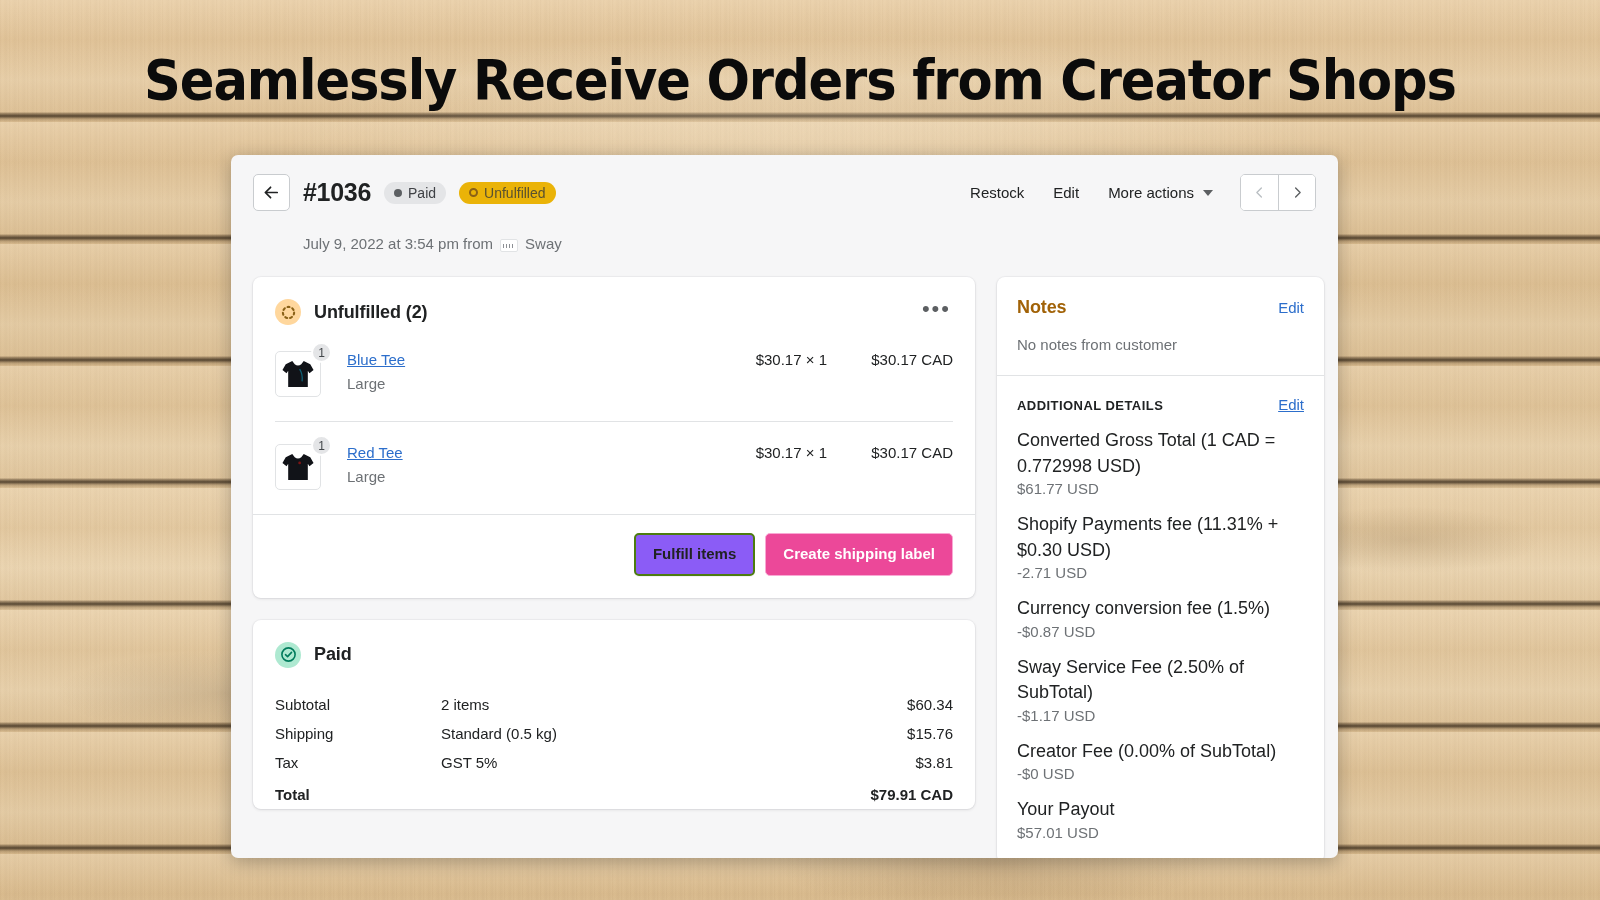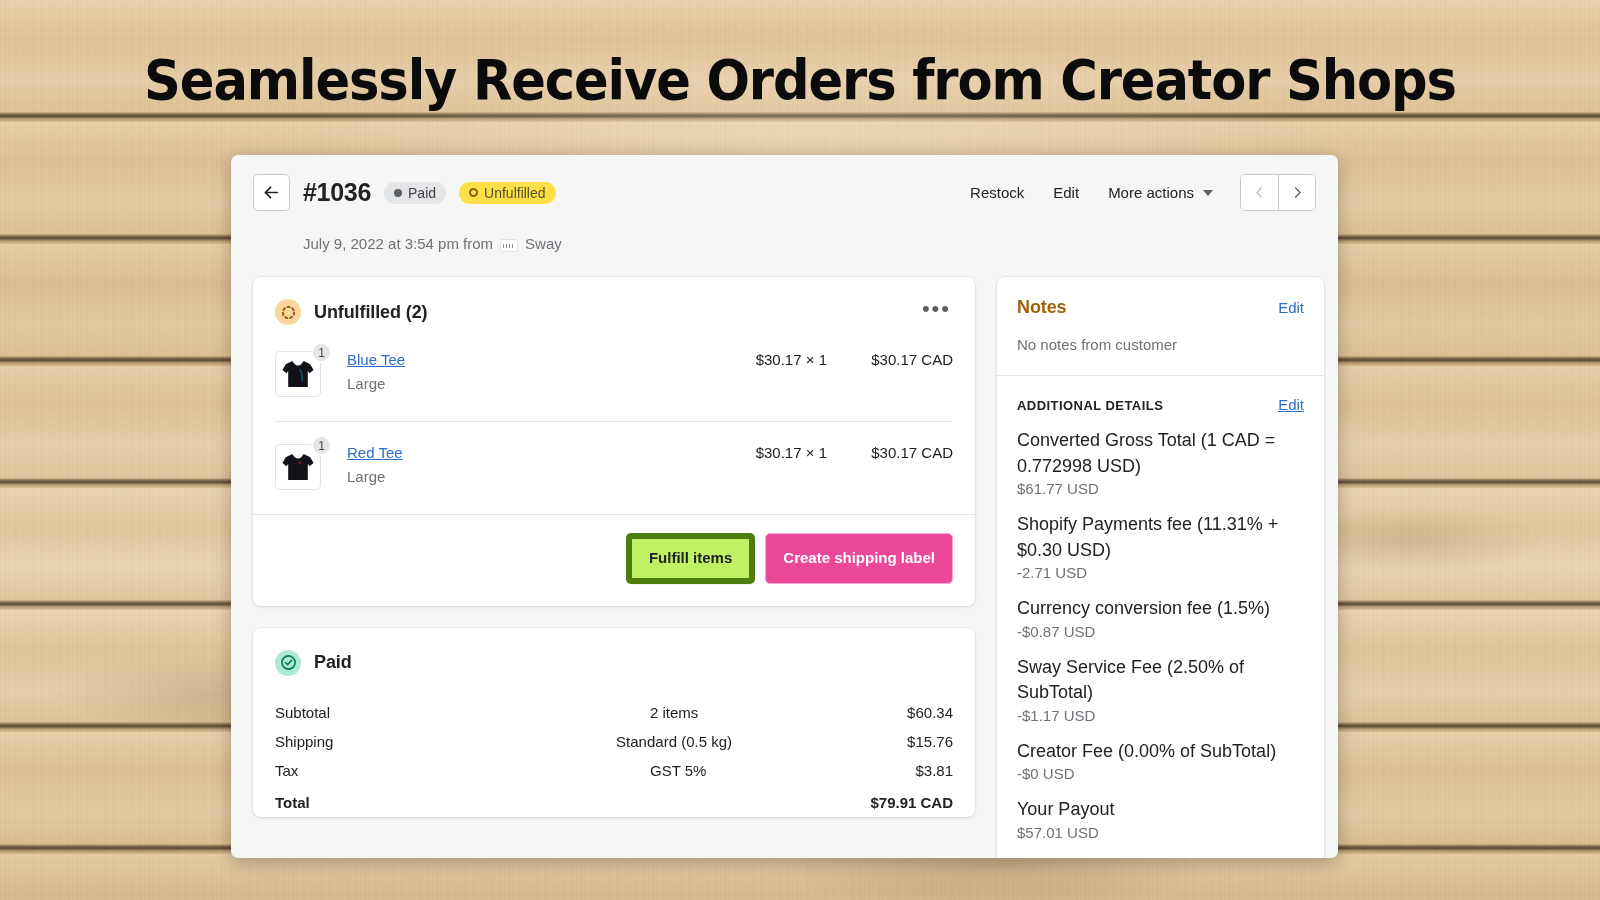--- a/index.html
+++ b/index.html
@@ -130,21 +130,21 @@
     border-radius: 11px;
     font-size: 14px;
     line-height: 1;
     white-space: nowrap;
   }
   .badge-paid { background: #e4e5e7; color: #3f4145; }
   .badge-paid .dot {
     width: 8px; height: 8px; border-radius: 50%;
     background: #5c5f62;
   }
-  .badge-unfulfilled { background: #fde047; color: #595130; }
+  .badge-unfulfilled { background: #eab308; color: #595130; }
   .badge-unfulfilled .ring {
     width: 9px; height: 9px; border-radius: 50%;
     border: 2.2px solid #8a6116;
     background: transparent;
   }
 
   .header-spacer { flex: 1; }
 
   .header-action {
     font-size: 15px;
@@ -332,41 +332,41 @@
   .btn {
     font-family: inherit;
     font-size: 15px;
     font-weight: bold;
     border-radius: 5px;
     padding: 10px 17px;
     cursor: pointer;
     line-height: 1.25;
   }
   .btn-secondary {
-    background: #bef264;
-    border: 6px solid #4d7c0f;
+    background: #8b5cf6;
+    border: 2px solid #4d7c0f;
     color: #202223;
     box-shadow: 0 1px 0 rgba(0,0,0,0.05);
   }
   .btn-primary {
     background: #ec4899;
     border: 1px solid #f9a8d4;
     color: #fff;
   }
 
   
   .totals { padding: 18px 22px 0 22px; }
   .total-row {
     display: flex;
     font-size: 15px;
     padding: 6px 0;
     color: #202223;
   }
   .total-row .label { width: 166px; flex: none; }
-  .total-row .desc { flex: 1; text-align: center; }
+  .total-row .desc { flex: 1; }
   .total-row .amount { text-align: right; flex: none; }
   .total-row.grand { font-weight: bold; padding-top: 9px; }
 
   
   .side-section { padding: 20px 20px 22px 20px; }
   .side-section + .side-section { border-top: 1px solid #e1e3e5; }
   .side-head {
     display: flex;
     align-items: baseline;
     justify-content: space-between;

